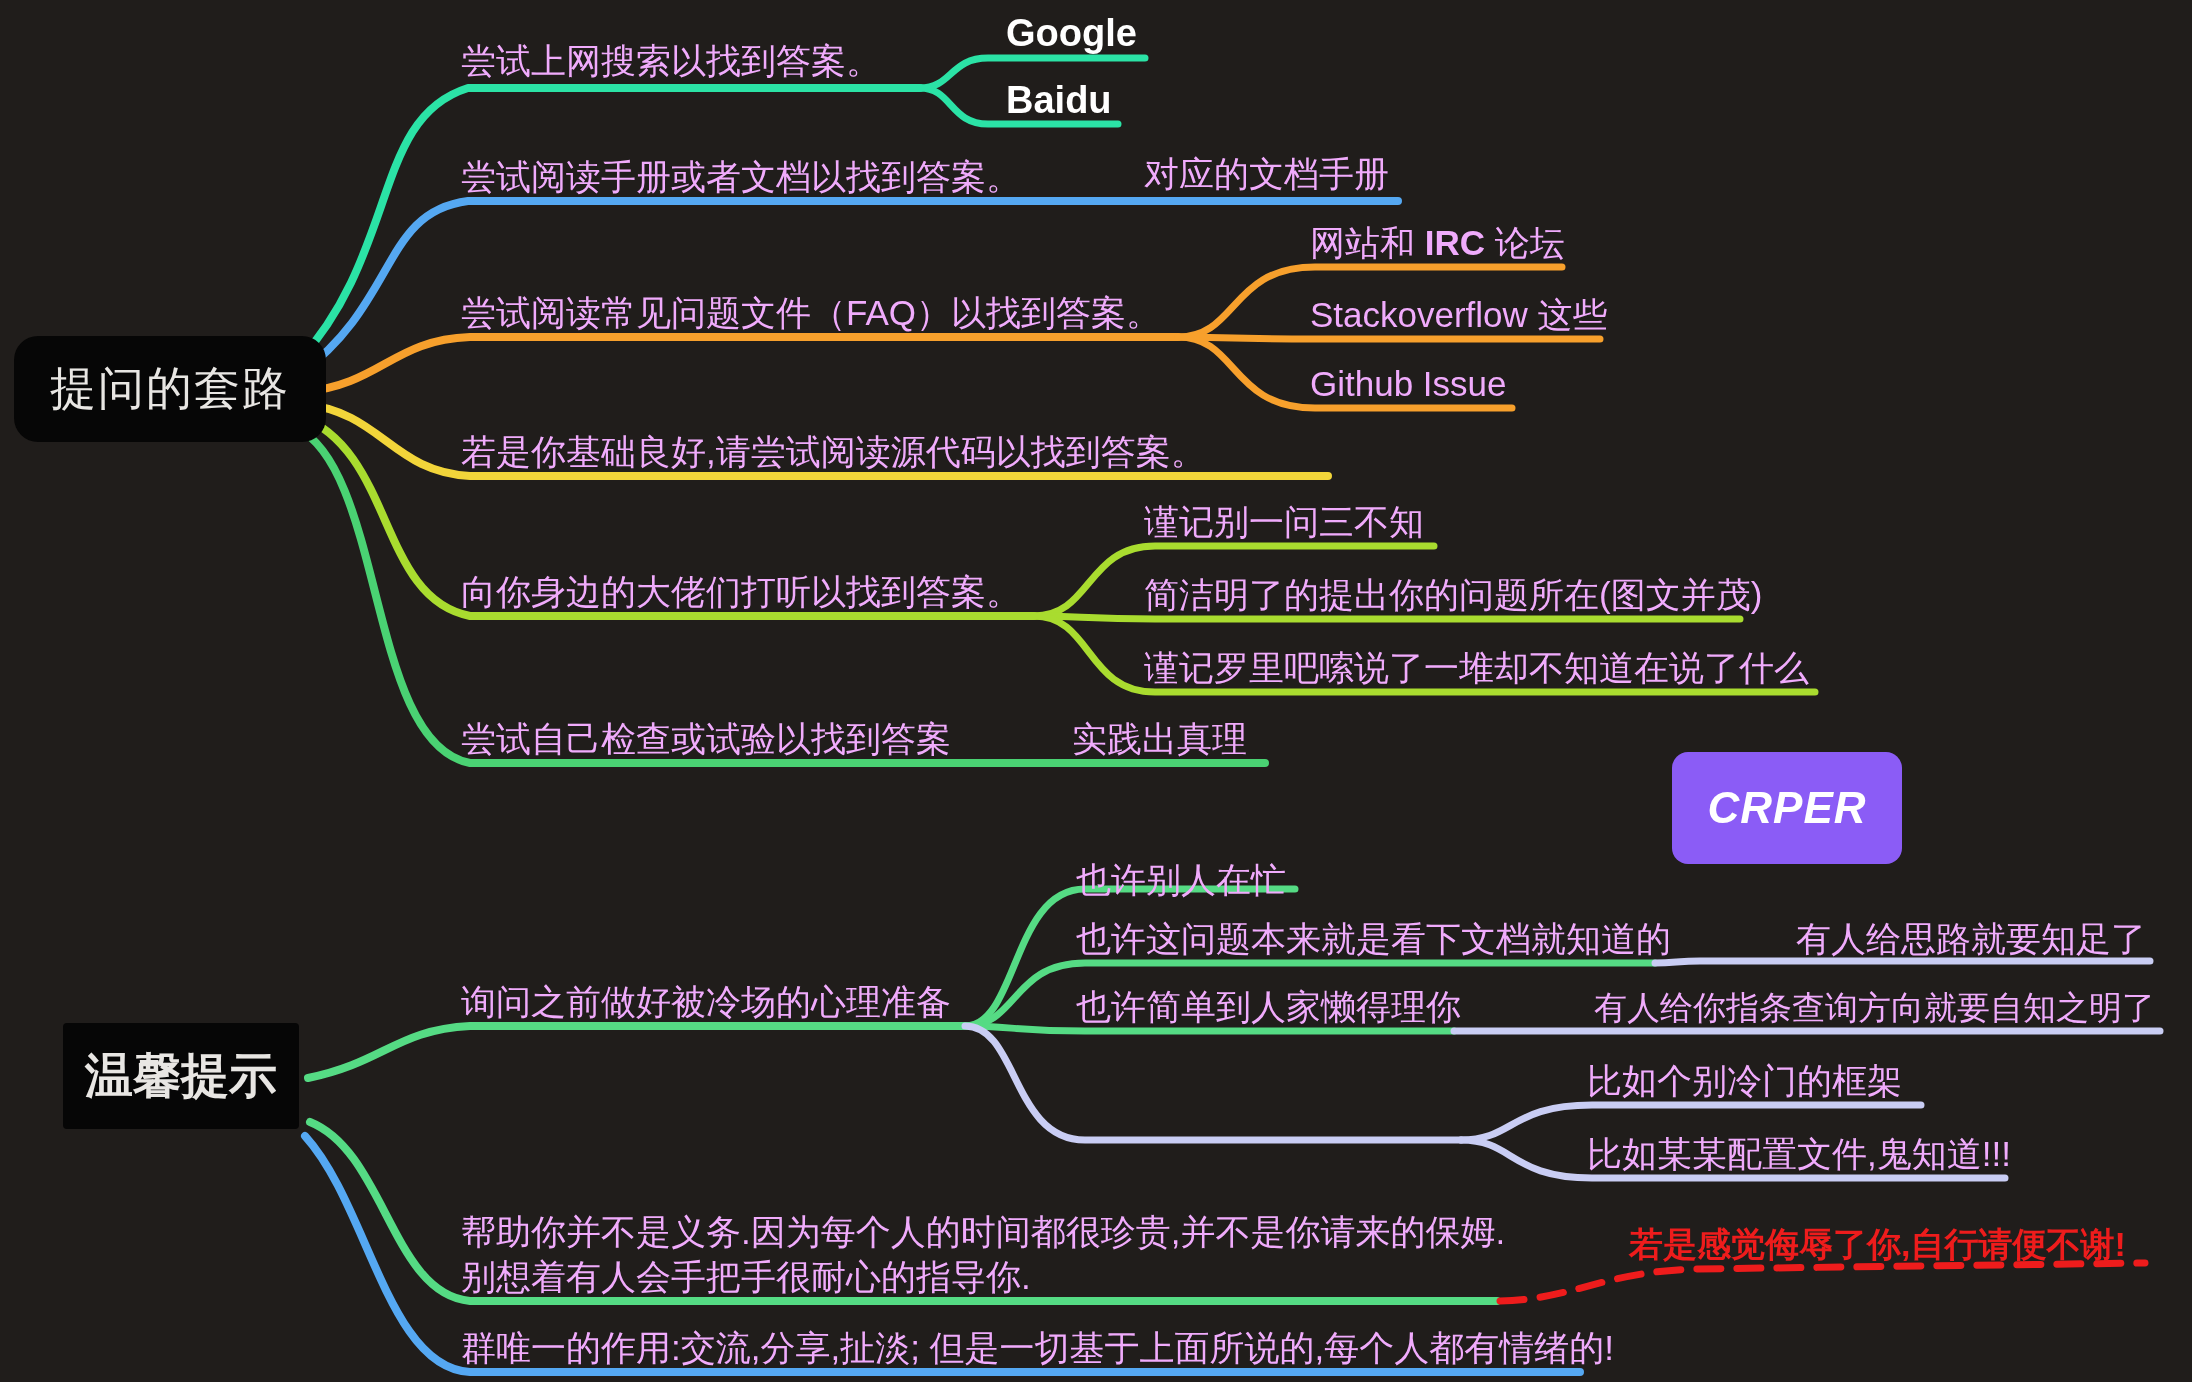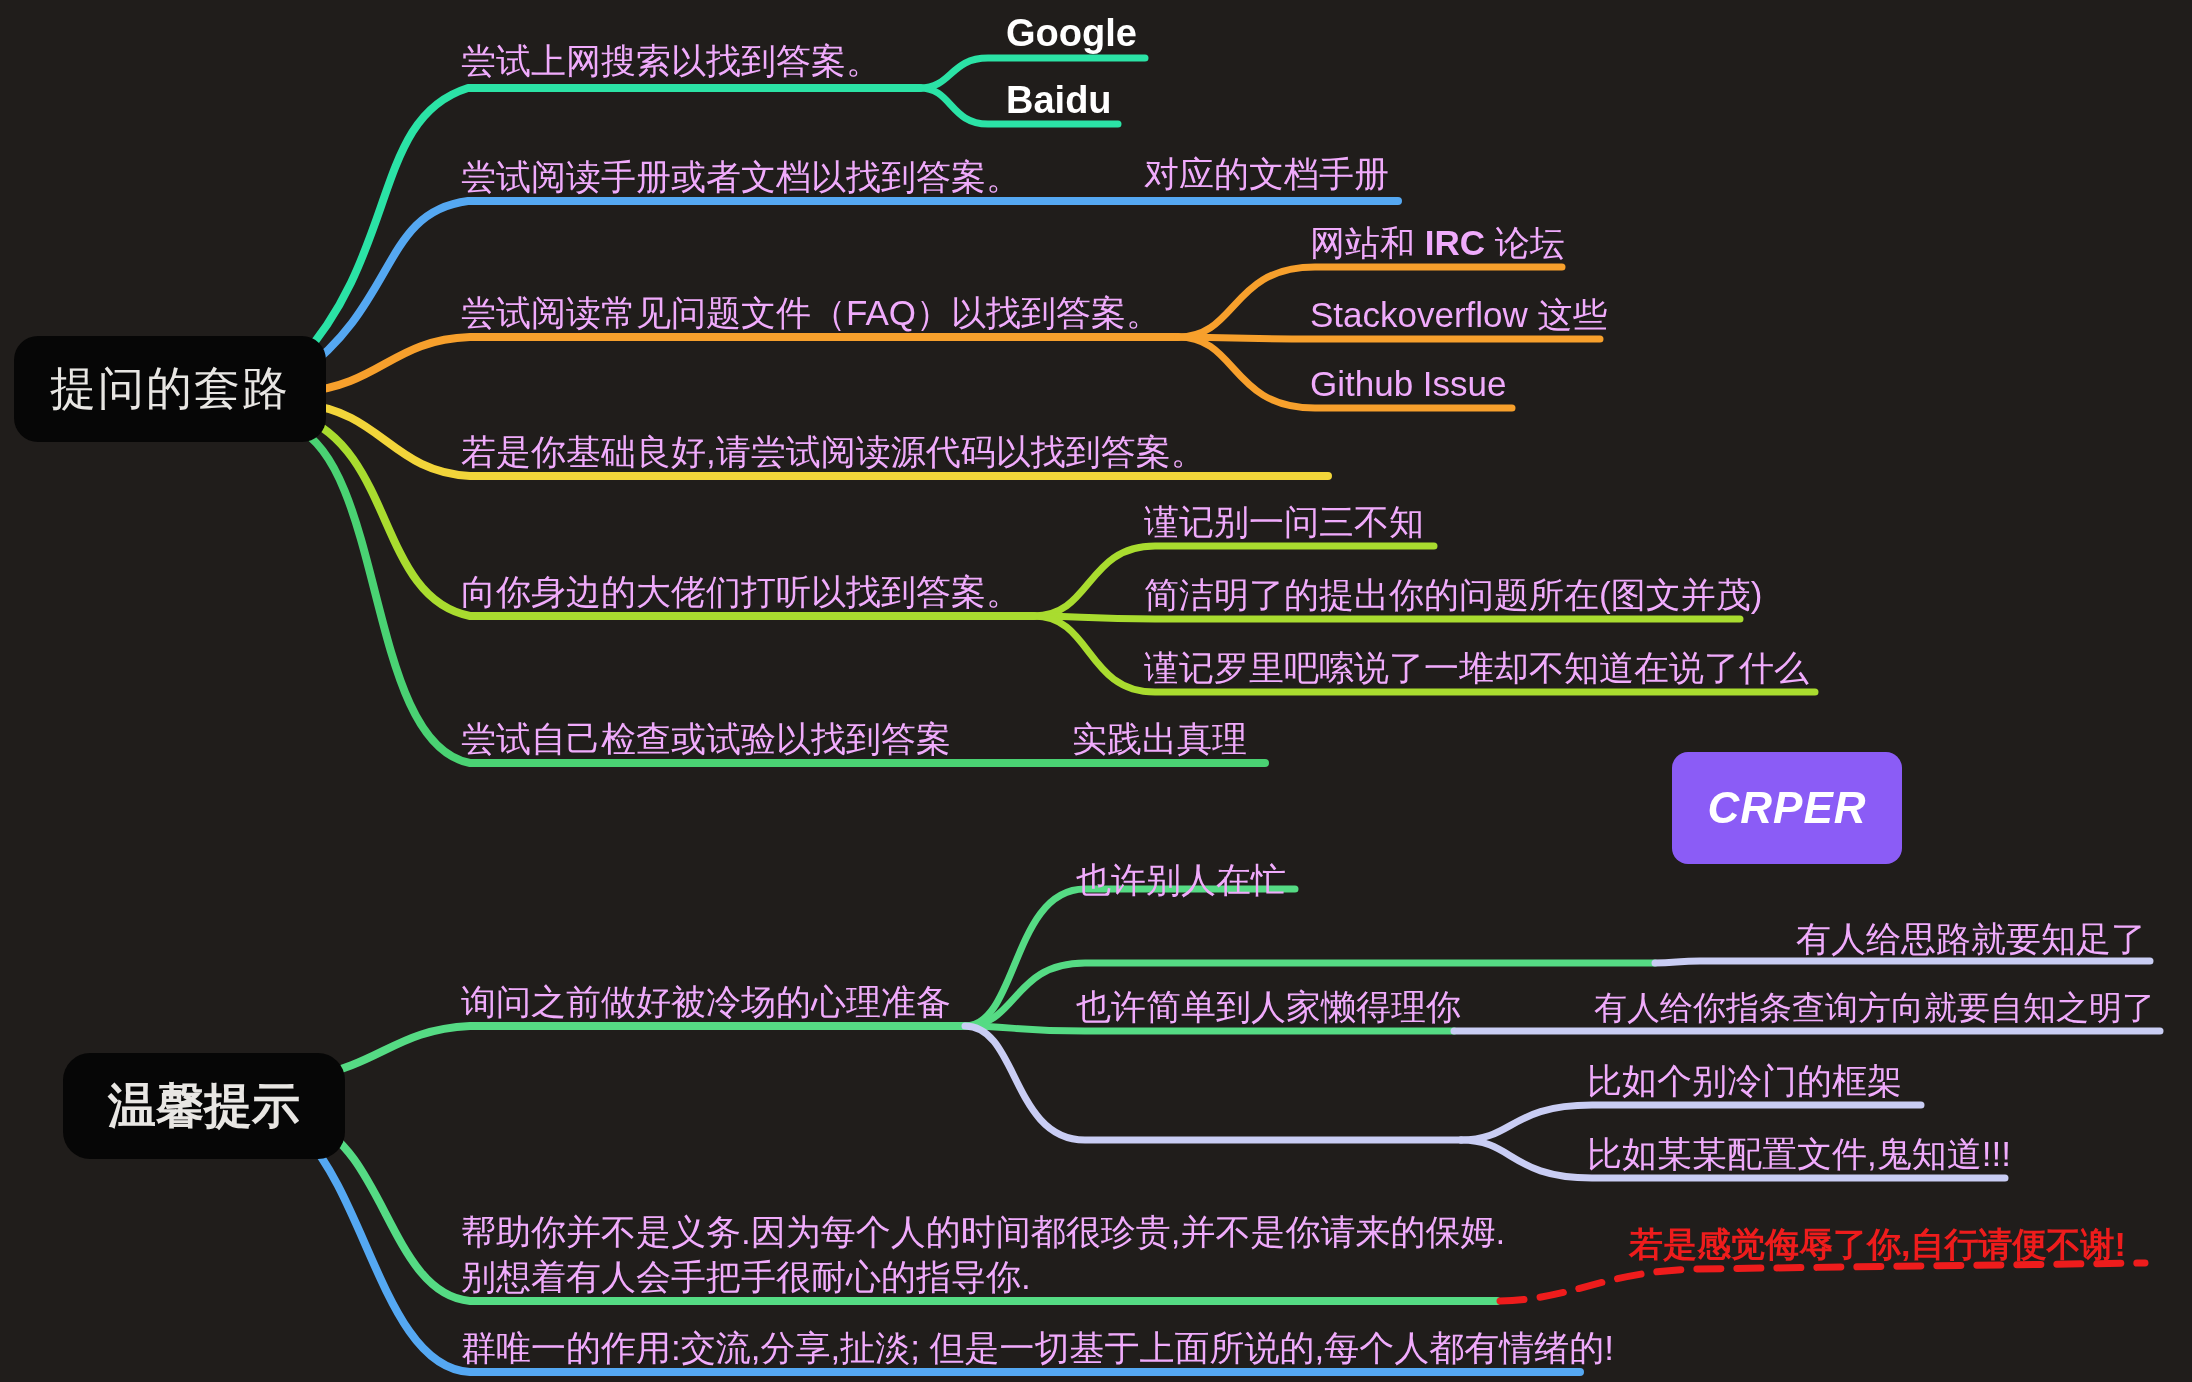--- a/index.html
+++ b/index.html
@@ -21,21 +21,21 @@
   .fs33 { font-size:33px; }
   .bold { font-weight:bold; }
   .latin { font-size:38px; font-weight:bold; color:#ffffff; }
   .red { color:#ee1c1c; font-weight:bold; font-size:34px; }
   .two-line span { display:block; line-height:45px; }
   .root {
     position:absolute; display:flex; align-items:center; justify-content:center;
     background:#060606; color:#e8e6e3; border-radius:24px;
   }
   .root-ask { left:14px; top:336px; width:312px; height:106px; font-size:46px; font-weight:normal; letter-spacing:2px; }
-  .root-tips { left:63px; top:1053px; width:282px; height:106px; font-size:48px; font-weight:bold; border-radius:27px; }
+  .root-tips { left:63px; top:1023px; width:236px; height:106px; font-size:48px; font-weight:bold; border-radius:4px; }
   .watermark {
     position:absolute; left:1672px; top:752px; width:230px; height:112px;
     background:#8b5cf6; border-radius:16px;
     display:flex; align-items:center; justify-content:center;
     color:#ffffff; font-size:44px; font-weight:bold; font-style:italic; letter-spacing:1px;
   }
 </style>
 </head>
 <body>
 
@@ -94,20 +94,21 @@
   <div class="node" style="left:1144px; top:574px;">简洁明了的提出你的问题所在(图文并茂)</div>
   <div class="node" style="left:1144px; top:647px;">谨记罗里吧嗦说了一堆却不知道在说了什么</div>
 
   <div class="node" style="left:461px; top:718px;">尝试自己检查或试验以找到答案</div>
   <div class="node" style="left:1072px; top:718px;">实践出真理</div>
 
   <div class="watermark">CRPER</div>
 
   <div class="node" style="left:461px; top:981px;">询问之前做好被冷场的心理准备</div>
   <div class="node" style="left:1076px; top:844px;margin-top:15px;">也许别人在忙</div>
+  <div class="node" style="left:1076px; top:918px;">也许这问题本来就是看下文档就知道的</div>
   <div class="node" style="left:1796px; top:918px;">有人给思路就要知足了</div>
   <div class="node" style="left:1076px; top:986px;">也许简单到人家懒得理你</div>
   <div class="node fs33" style="left:1594px; top:988px;">有人给你指条查询方向就要自知之明了</div>
   <div class="node" style="left:1587px; top:1060px;">比如个别冷门的框架</div>
   <div class="node" style="left:1587px; top:1133px;">比如某某配置文件,鬼知道!!!</div>
 
   <div class="node two-line" style="left:461px; top:1209px;">
       <span>帮助你并不是义务.因为每个人的时间都很珍贵,并不是你请来的保姆.</span>
       <span>别想着有人会手把手很耐心的指导你.</span>
     </div>

